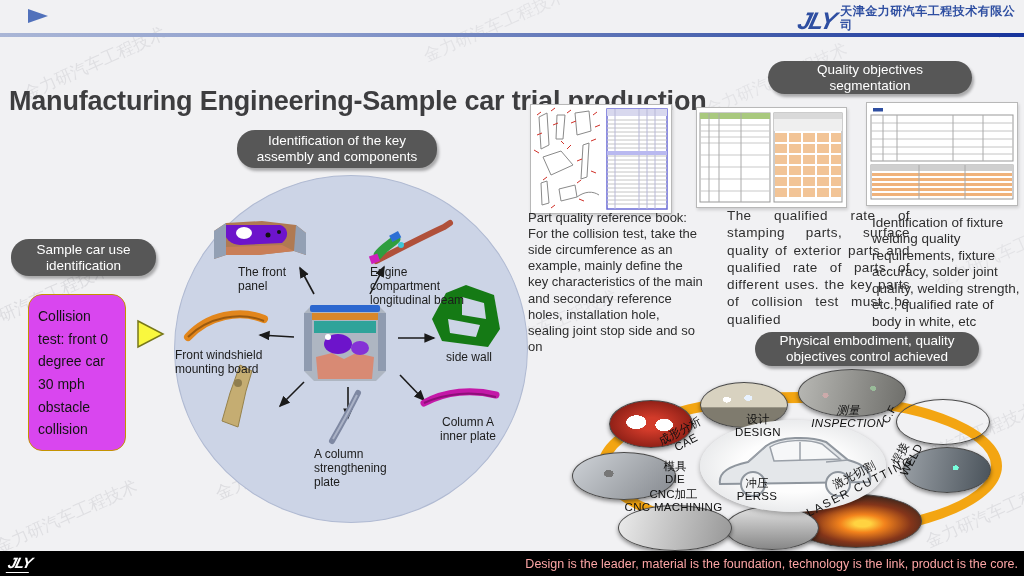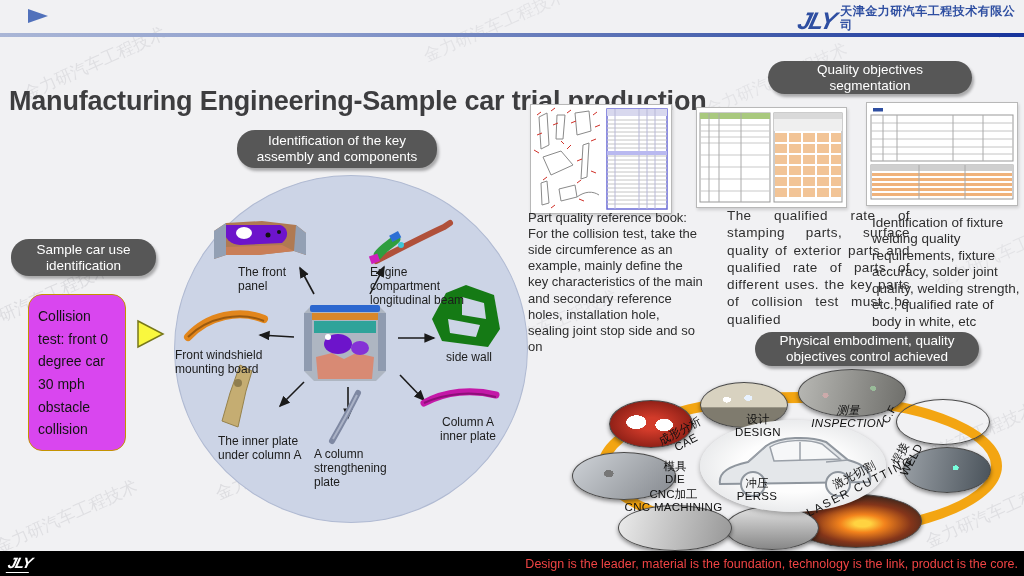--- a/index.html
+++ b/index.html
@@ -109,21 +109,21 @@
 
   
   .wm{position:absolute;font-size:17px;color:#84848e;transform:rotate(-24deg);
       white-space:nowrap;pointer-events:none;}
 
   
   .bottom-bar{position:absolute;left:0;top:551px;width:1024px;height:25px;background:#000;
               display:flex;align-items:center;box-sizing:border-box;padding:0 6px 0 8px;}
   .jly-bottom{font-style:italic;font-weight:800;font-size:15px;color:#fff;
               transform:skewX(-14deg);letter-spacing:-1px;border-bottom:1.5px solid #fff;line-height:1.1;}
-  .slogan{margin-left:auto;font-size:12.5px;color:#ef4444;}
+  .slogan{margin-left:auto;font-size:12.5px;color:#fca5a5;}
 </style>
 </head>
 <body>
 
 <div class="stage">
 
   <div class="wm" style="left:18px;top:52px;opacity:.16">金力研汽车工程技术</div>
   <div class="wm" style="left:418px;top:14px;opacity:.13">金力研汽车工程技术</div>
   <div class="wm" style="left:-38px;top:288px;opacity:.18">金力研汽车工程技术</div>
   <div class="wm" style="left:210px;top:452px;opacity:.18">金力研汽车工程技术</div>
@@ -230,21 +230,20 @@
       <path d="M14,162 C34,140 66,134 90,144" stroke="#e2861c" stroke-width="8" fill="none" stroke-linecap="round"></path>
       <path d="M14,162 C34,142 66,136 90,146" stroke="#9a5a10" stroke-width="2" fill="none"></path>
     </g>
   </svg>
 
   <div class="plabel-part" id="lbl-frontpanel">The front panel</div>
   <div class="plabel-part" id="lbl-engine">Engine compartment longitudinal beam</div>
   <div class="plabel-part" id="lbl-sidewall">side wall</div>
   <div class="plabel-part" id="lbl-colAinner">Column A inner plate</div>
   <div class="plabel-part" id="lbl-acolstrength">A column strengthening plate</div>
-  <div class="plabel-part" id="lbl-innerunderA">The inner plate under column A</div>
   <div class="plabel-part" id="lbl-windshield">Front windshield mounting board</div>
 
   <div class="doc" id="docA">
     <svg viewBox="0 0 140 108" width="140" height="108">
       <g stroke="#8a8a8a" fill="none" stroke-width="1">
         <path d="M8,12 L16,8 L18,40 L10,44 Z"></path>
           <path d="M26,10 L34,10 L32,34 L25,34 Z"></path>
         <path d="M44,8 L58,6 L60,26 L46,30 Z"></path>
           <path d="M12,52 L30,46 L42,60 L20,70 Z"></path>
         <path d="M10,78 L16,76 L18,98 L11,100 Z"></path>

